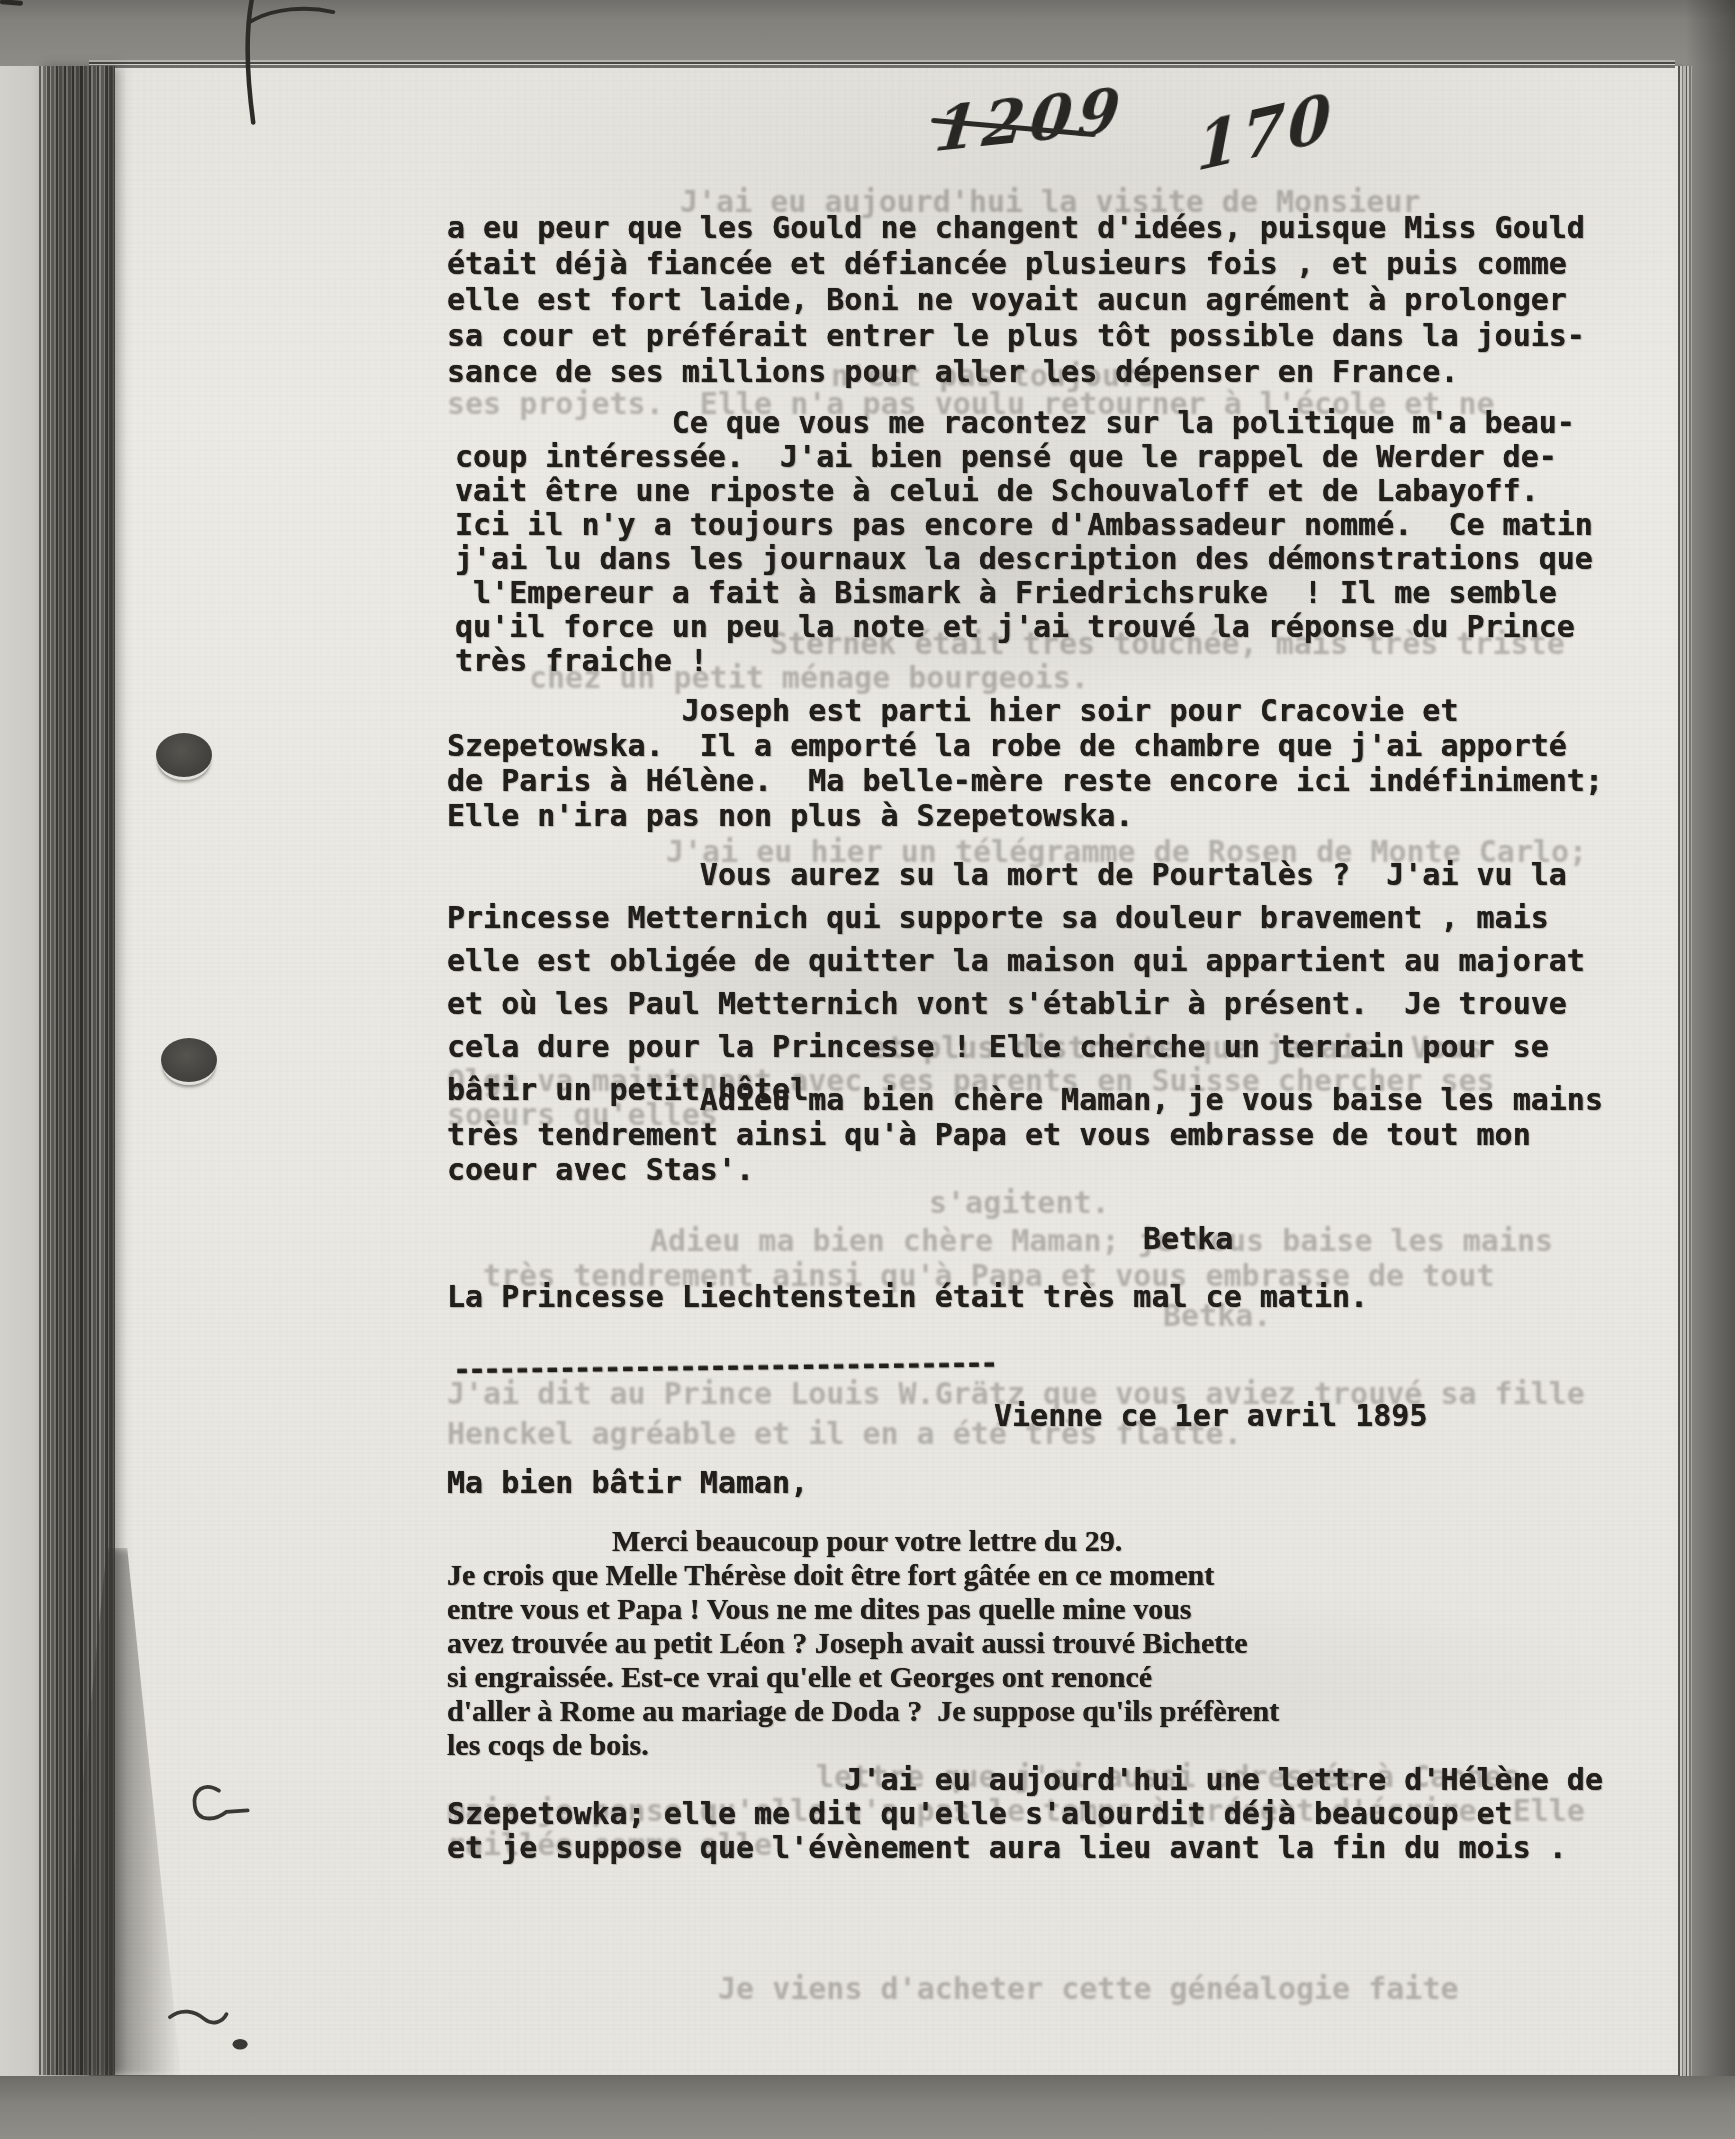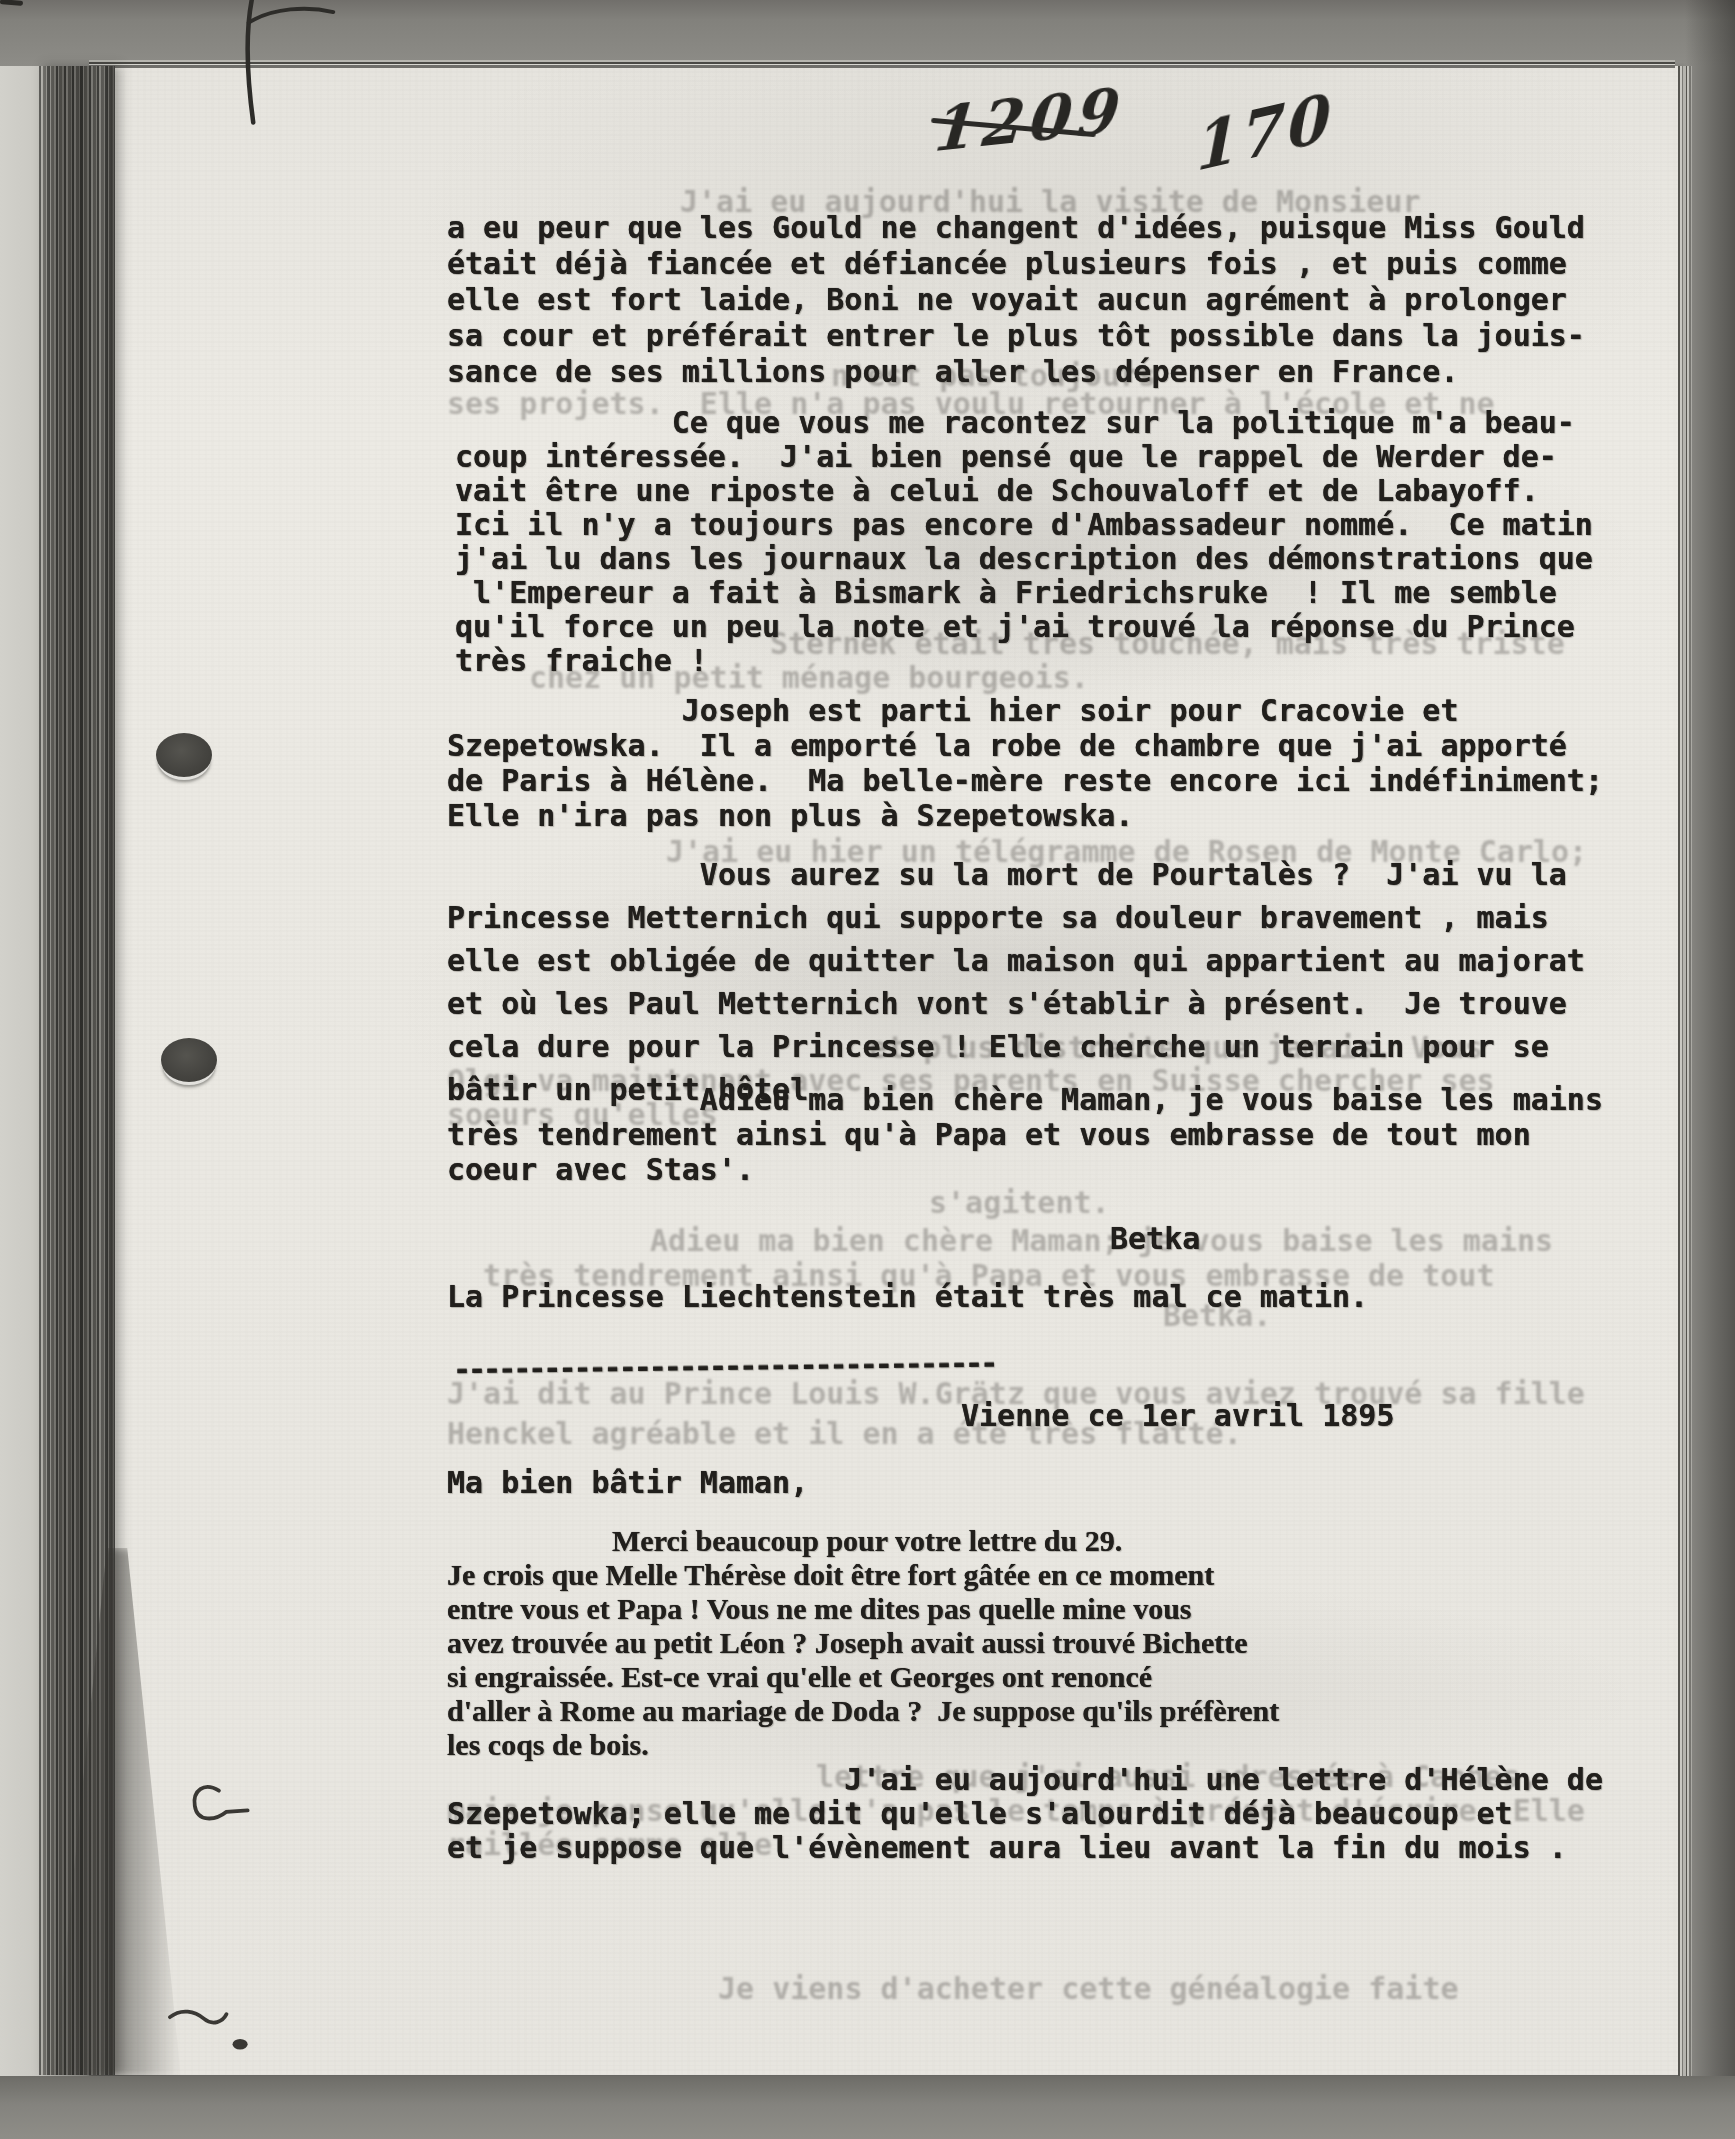--- a/index.html
+++ b/index.html
@@ -146,26 +146,26 @@
 Elle n'ira pas non plus à Szepetowska.</div>
 <div class="typed" style="left:447px;top:853px;line-height:43px;">              Vous aurez su la mort de Pourtalès ?  J'ai vu la
 Princesse Metternich qui supporte sa douleur bravement , mais
 elle est obligée de quitter la maison qui appartient au majorat
 et où les Paul Metternich vont s'établir à présent.  Je trouve
 cela dure pour la Princesse ! Elle cherche un terrain pour se
 bâtir un petit hôtel.</div>
 <div class="typed" style="left:447px;top:1082px;line-height:35px;">              Adieu ma bien chère Maman, je vous baise les mains
 très tendrement ainsi qu'à Papa et vous embrasse de tout mon
 coeur avec Stas'.</div>
-<div class="typed" style="left:1110px;top:1221px;">Betka</div>
+<div class="typed" style="left:1143px;top:1221px;">Betka</div>
 <div class="typed" style="left:447px;top:1279px;">La Princesse Liechtenstein était très mal ce matin.</div>
 
 <div class="typed dashes" style="left:453px;top:1349px;">------------------------------------</div>
 
-<div class="typed" style="left:961px;top:1398px;">Vienne ce 1er avril 1895</div>
+<div class="typed" style="left:994px;top:1398px;">Vienne ce 1er avril 1895</div>
 <div class="typed" style="left:447px;top:1465px;">Ma bien bâtir Maman,</div>
 <div class="typed" style="left:447px;top:1524px;line-height:34px;font-family:Liberation Serif, serif;">                      Merci beaucoup pour votre lettre du 29.
 Je crois que Melle Thérèse doit être fort gâtée en ce moment
 entre vous et Papa ! Vous ne me dites pas quelle mine vous
 avez trouvée au petit Léon ? Joseph avait aussi trouvé Bichette
 si engraissée. Est-ce vrai qu'elle et Georges ont renoncé
 d'aller à Rome au mariage de Doda ?  Je suppose qu'ils préfèrent
 les coqs de bois.</div>
 <div class="typed" style="left:447px;top:1763px;line-height:34px;">                      J'ai eu aujourd'hui une lettre d'Hélène de
 Szepetowka; elle me dit qu'elle s'alourdit déjà beaucoup et

